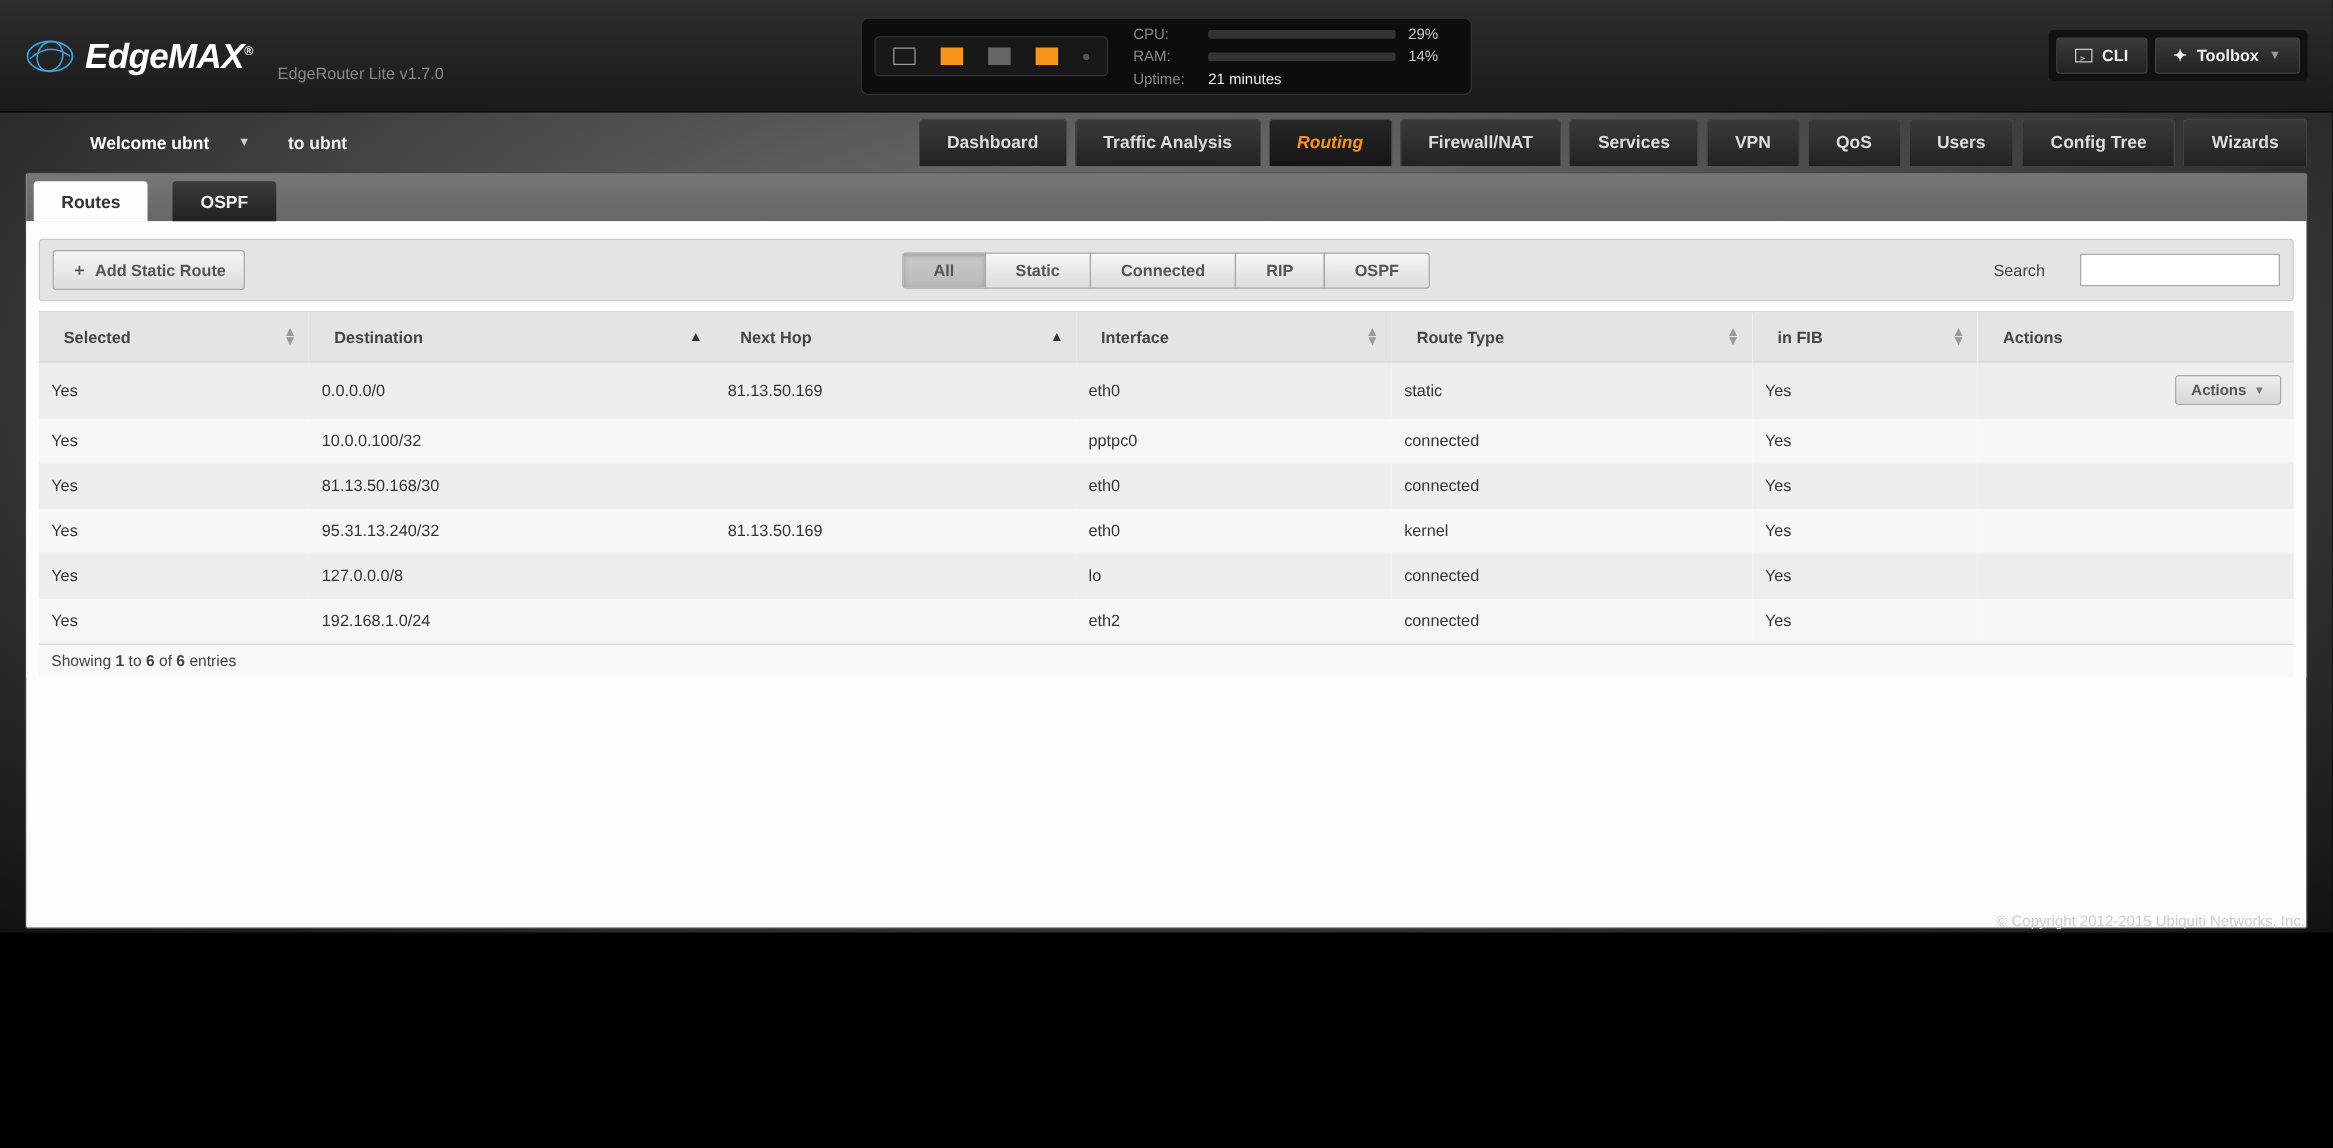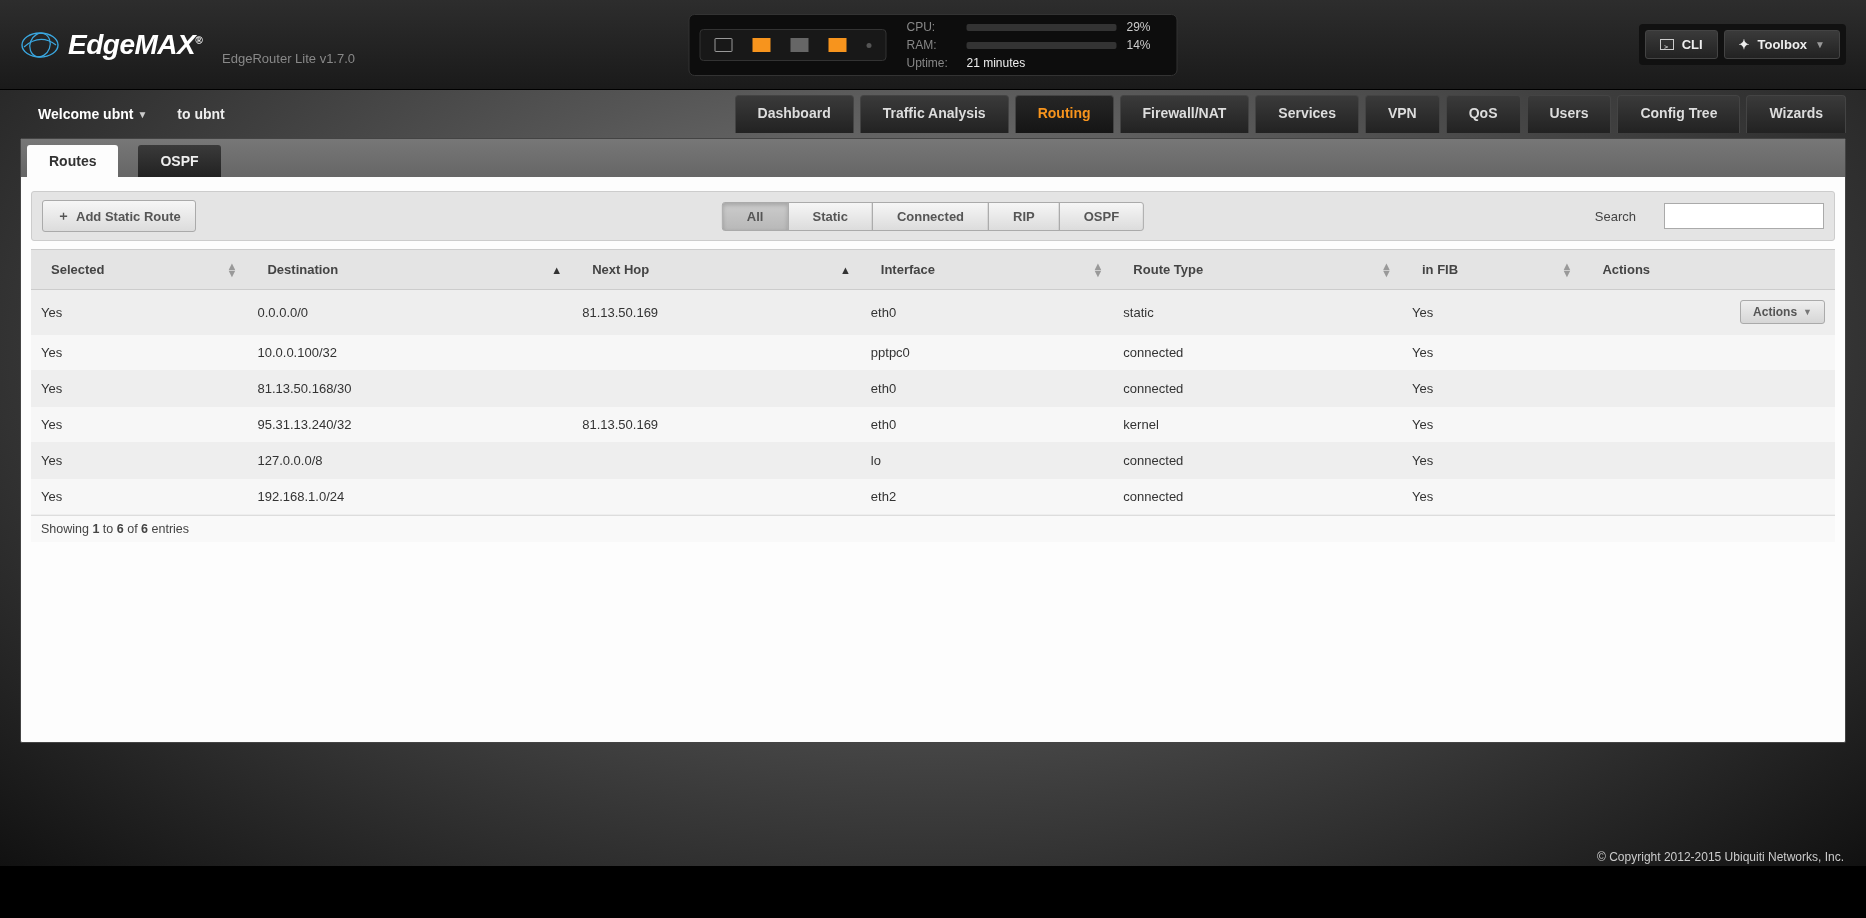--- a/index.html
+++ b/index.html
@@ -7,21 +7,21 @@
     font-family: "Helvetica Neue", Arial, sans-serif;
     background: #000;
     width: 1866px;
     height: 918px;
     overflow: hidden;
     color: #333;
     font-size: 13px;
   }
   .app-bg {
     width: 1866px;
-    height: 866px;
+    height: 746px;
     background: radial-gradient(ellipse at center 40%, #888 0%, #555 40%, #111 100%);
     position: relative;
   }
   
   .header {
     height: 90px;
     background: linear-gradient(#2d2d2d, #1a1a1a);
     display: flex;
     align-items: center;
     padding: 0 20px;
@@ -100,38 +100,38 @@
     cursor:pointer;
   }
   .hdr-btn .chev{font-size:10px;color:#999;}
   
   .nav-row {
     height:48px;
     display:flex;
     align-items:center;
     padding:0 20px 0 38px;
   }
-  .welcome { color:#fff; font-weight:600; font-size:14px; display:flex; align-items:center; gap:4px;}
+  .welcome { color:#fff; font-weight:600; font-size:14px; display:flex; align-items:center; gap:23px;margin-left:34px;}
   .welcome .chev{font-size:10px;color:#ccc;}
   .to-user{ margin-left:30px; color:#eee; font-weight:600; font-size:14px;}
   .main-tabs{ margin-left:auto; display:flex; gap:6px;}
   .main-tab{
     background:linear-gradient(#3a3a3a,#222);
     border:1px solid #444;
     color:#ddd;
     padding:0 22px;
     height:38px;
     line-height:34px;
     font-size:14px;
     font-weight:600;
     border-radius:4px 4px 0 0;
     cursor:pointer;
     border-bottom:none;
   }
-  .main-tab.active{ color:#f7941d; background:linear-gradient(#262626,#151515);}
+  .main-tab.active{ color:#f7941d; background:linear-gradient(#262626,#151515);font-style:italic;}
   
   .content {
     margin:0 20px;
     background:#fdfdfd;
     border:1px solid #444;
     border-radius:2px;
     height:605px;
     position:relative;
   }
   .subtabs{

